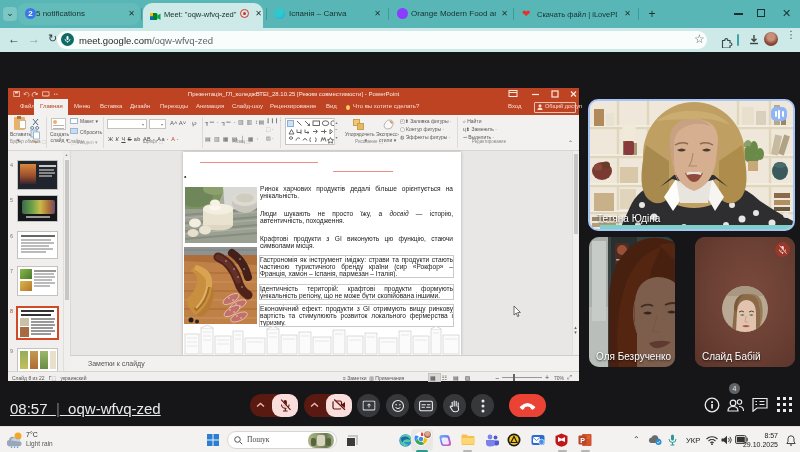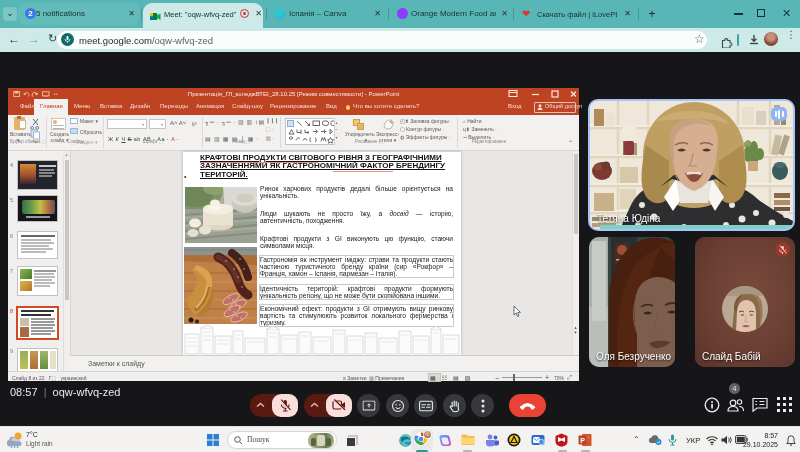--- a/index.html
+++ b/index.html
@@ -336,21 +336,20 @@
       <div class="abs" style="left:32px;top:2px;width:6px;height:18px;background:#e8e0c8;"></div>
     </div>
 
     <div class="abs" style="left:55px;top:0;width:7px;height:227px;background:#F0EFEE;border-left:1px solid #E0DEDC;"></div>
     <div class="abs" style="left:55px;top:0px;width:7px;height:7px;background:#ECEBEA;color:#888;font-size:4px;text-align:center;line-height:7px;">▴</div>
         <div class="abs" style="left:56.5px;top:9px;width:4px;height:140px;background:#C8C6C4;"></div>
         <div class="abs" style="left:55px;top:220px;width:7px;height:7px;background:#ECEBEA;color:#888;font-size:4px;text-align:center;line-height:7px;">▾</div>
   </div>
   <div id="ppt-edit"></div>
   <div id="slide">
-    <div class="abs" style="left:17px;top:2px;width:252px;font-size:8px;line-height:8.4px;font-weight:bold;color:#111;text-decoration:underline;">КРАФТОВI ПРОДУКТИ СВIТОВОГО РIВНЯ З ГЕОГРАФIЧНИМИ ЗАЗНАЧЕННЯМИ ЯК ГАСТРОНОМIЧНИЙ ФАКТОР БРЕНДИНГУ ТЕРИТОРIЙ.</div>
     <div class="abs" style="left:1px;top:21px;font-size:7px;color:#333;">•</div>
 
     <svg class="abs" style="left:2px;top:35px;filter:blur(0.3px);" width="72" height="56" viewBox="0 0 72 56">
       <rect width="72" height="56" fill="#a8ad9e"></rect>
       <path d="M0 0 h40 L30 26 L0 30 Z" fill="#7e9362"></path>
       <ellipse cx="10" cy="8" rx="18" ry="12" fill="#6f855a"></ellipse>
       <ellipse cx="30" cy="2" rx="12" ry="6" fill="#8ba06c"></ellipse>
       <path d="M38 0 h34 v20 L40 24 Z" fill="#d8d8d4"></path>
       <rect y="22" width="72" height="34" fill="#9aa092"></rect>
       <path d="M0 28 L72 22 M0 36 L72 30 M0 44 L72 38 M0 52 L72 46" stroke="#878d80" stroke-width="2.2"></path>
@@ -624,21 +623,21 @@
           <rect x="3.2" y="1" width="2.6" height="5" rx="1.3" fill="#f8d8d4"></rect>
           <path d="M1.5 4.5 a3 3 0 0 0 6 0 M4.5 7.5 V9" stroke="#f8d8d4" stroke-width="0.9" fill="none"></path>
           <path d="M1 1 L8 9" stroke="#99372a" stroke-width="1.8"></path>
           <path d="M1.6 0.6 L8.6 8.6" stroke="#f8d8d4" stroke-width="0.9"></path>
         </svg>
   </div>
   <div class="tname">Слайд Бабій</div>
 </div>
 
 <div id="ctrlbar">
-  <div class="abs" style="left:10px;top:1px;font-size:11px;color:#E8EAED;">08:57&nbsp;&nbsp;<span style="color:#777;">|</span>&nbsp;&nbsp;oqw-wfvq-zed</div>
+  <div class="abs" style="left:10px;top:15px;font-size:15px;color:#E8EAED;text-decoration:underline;">08:57&nbsp;&nbsp;<span style="color:#777;">|</span>&nbsp;&nbsp;oqw-wfvq-zed</div>
 
   <div class="abs" style="left:250px;top:9px;width:28px;height:23px;background:#5A1A12;border-radius:12px 0 0 12px;"></div>
   <svg class="abs" style="left:256px;top:17px;" width="9" height="6" viewBox="0 0 9 6">
         <path d="M1 4.5 L4.5 1.5 L8 4.5" stroke="#E8B9B2" stroke-width="1.4" fill="none"></path>
       </svg>
   <div class="abs" style="left:272px;top:9px;width:26px;height:23px;background:#F9DEDC;border-radius:9px;"></div>
   <svg class="abs" style="left:279px;top:14px;" width="12" height="13" viewBox="0 0 12 13">
         <rect x="4.5" y="1" width="3.4" height="6.5" rx="1.7" fill="#601410"></rect>
         <path d="M2.5 5.5 a3.8 3.8 0 0 0 7.6 0 M6.3 9.3 V12 M4 12 h4.6" stroke="#601410" stroke-width="1.1" fill="none"></path>
         <path d="M1.5 1 L11 11.5" stroke="#F9DEDC" stroke-width="2.2"></path>

